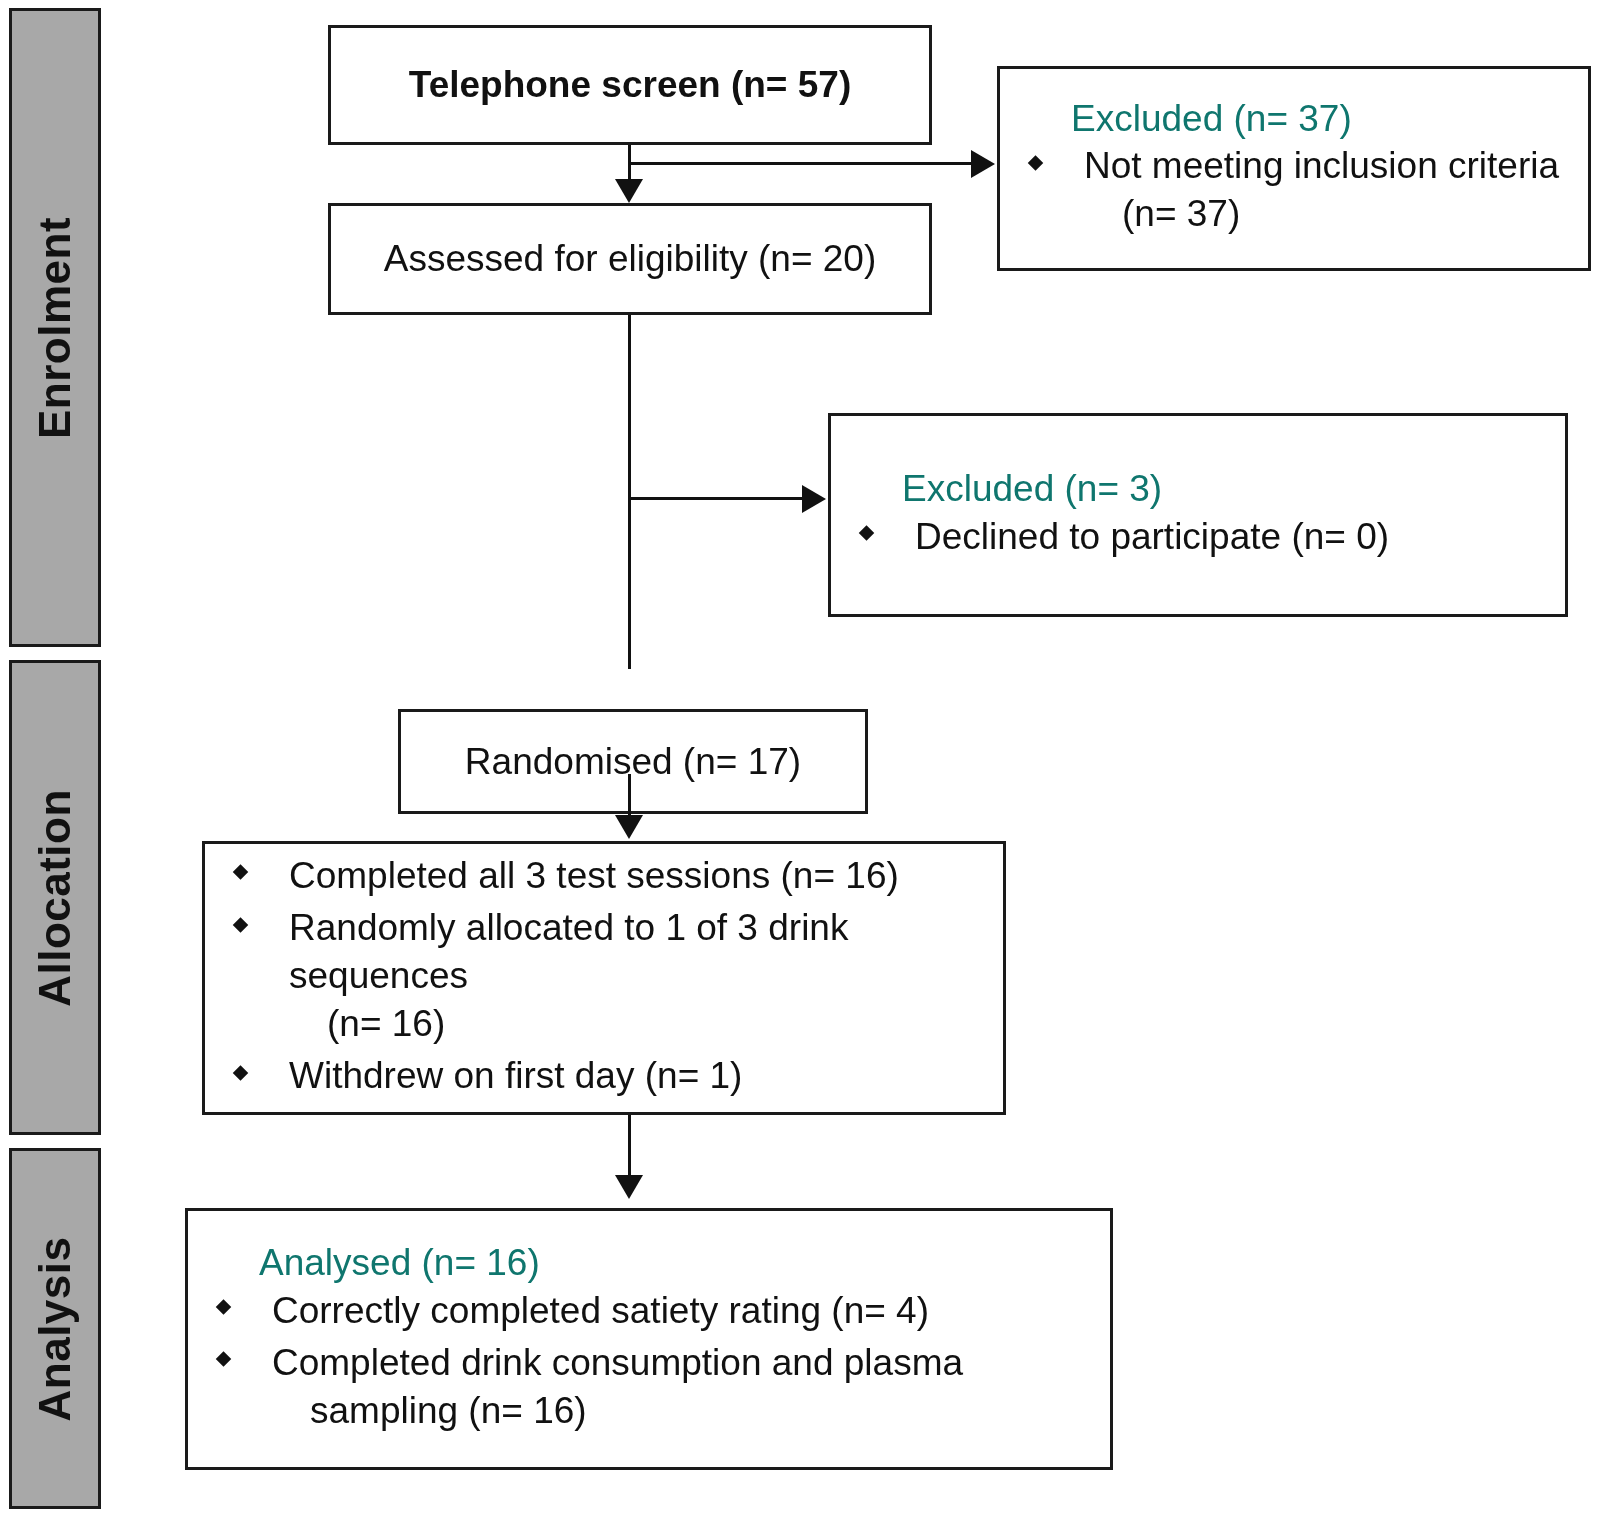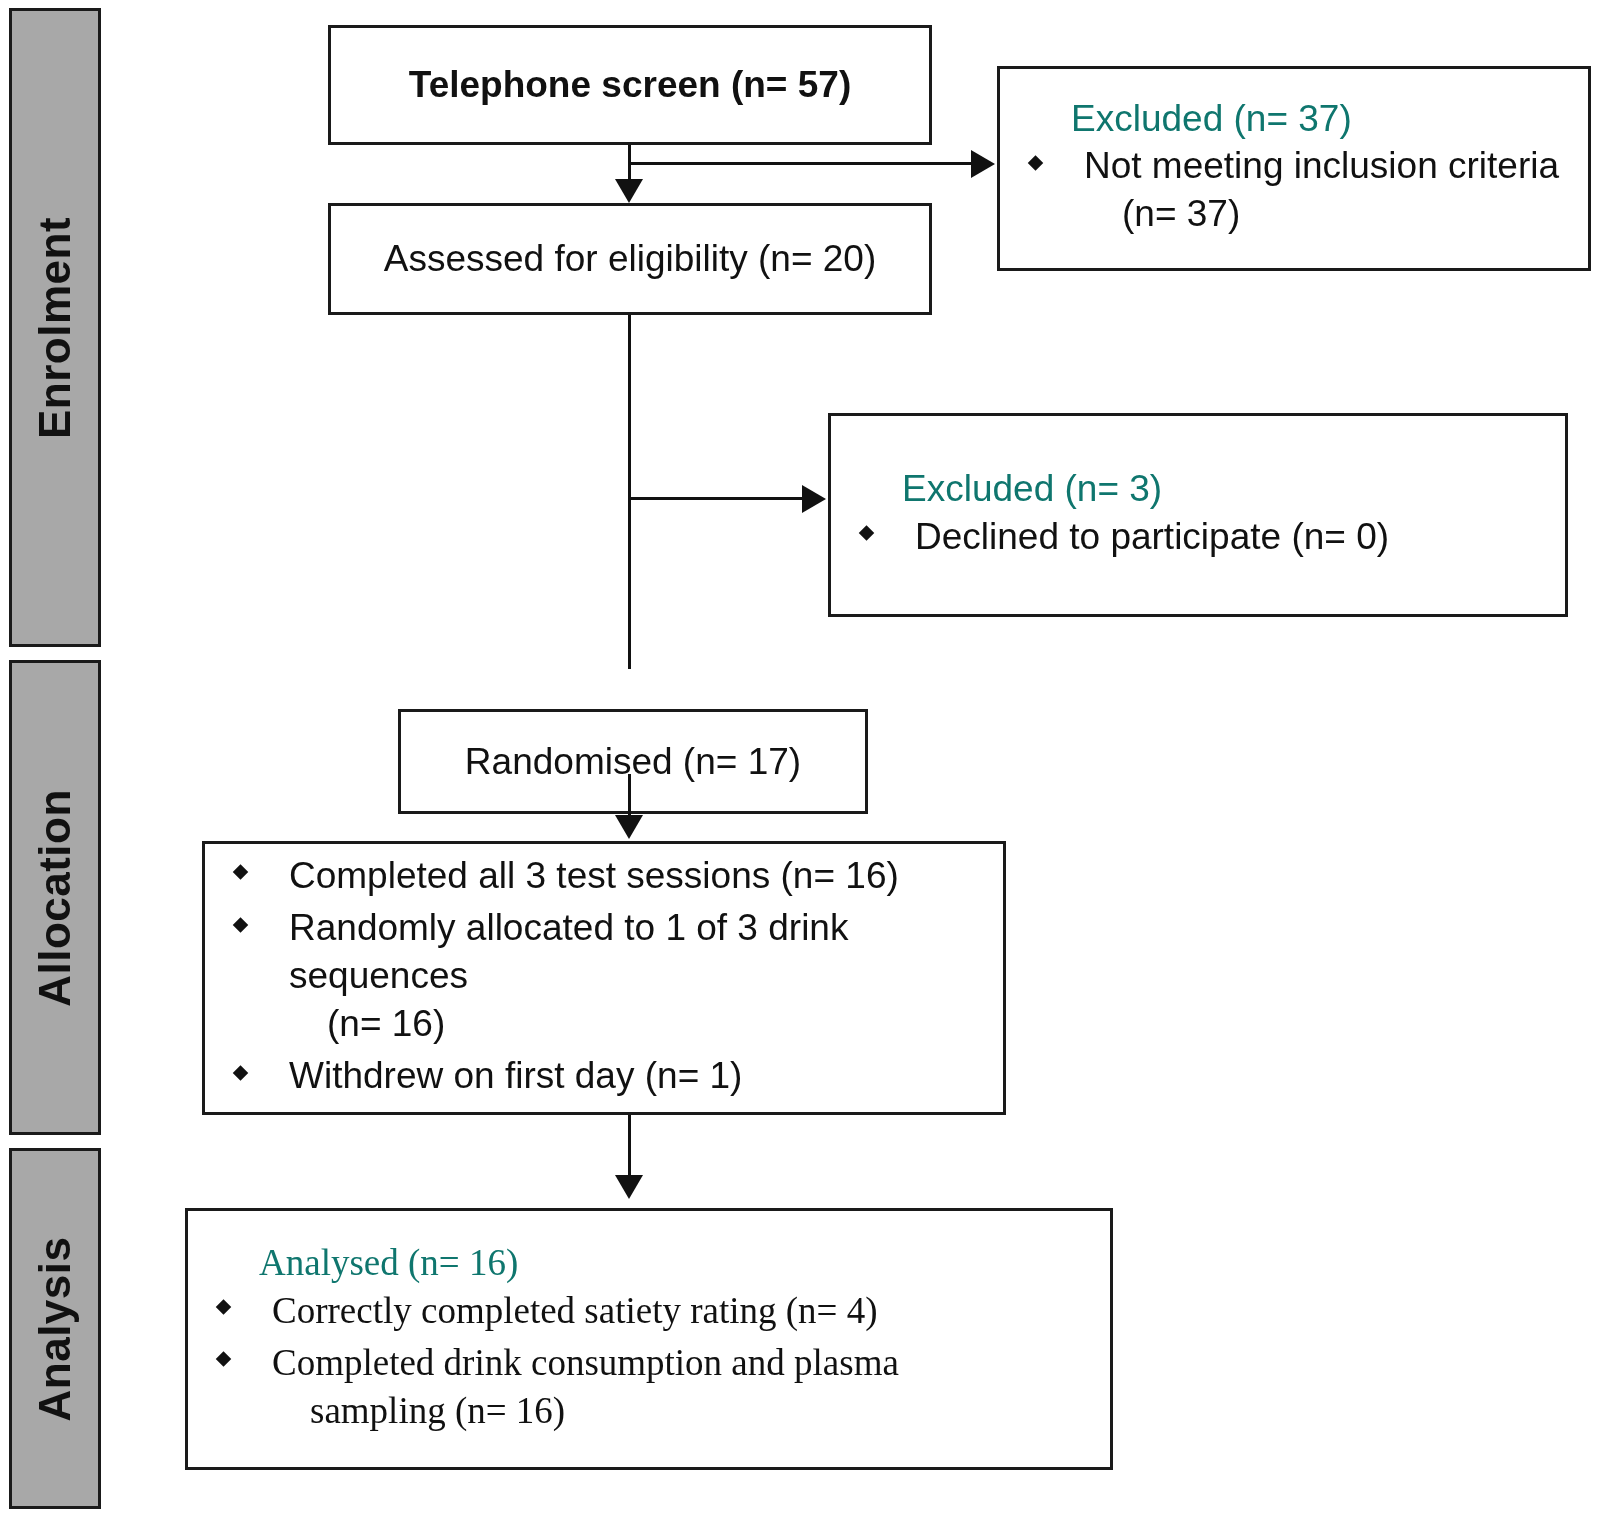--- a/index.html
+++ b/index.html
@@ -200,21 +200,21 @@
           <span class="cont">(n= 16)</span>
         </li>
         <li>
           <span class="diamond"></span>
           <span>Withdrew on first day (n= 1)</span>
         </li>
       </ul>
     </div>
   </div>
 
-  <div class="box" style="left:185px; top:1208px; width:928px; height:262px;font-family:Liberation Serif, serif;">
+  <div class="box" style="left:185px; top:1208px; width:928px; height:262px;">
     <div class="box-inner">
       <div class="box-title">Analysed (n= 16)</div>
       <ul class="bullets">
         <li>
           <span class="diamond"></span>
           <span>Correctly completed satiety rating (n= 4)</span>
         </li>
         <li>
           <span class="diamond"></span>
           <span>Completed drink consumption and plasma</span>

